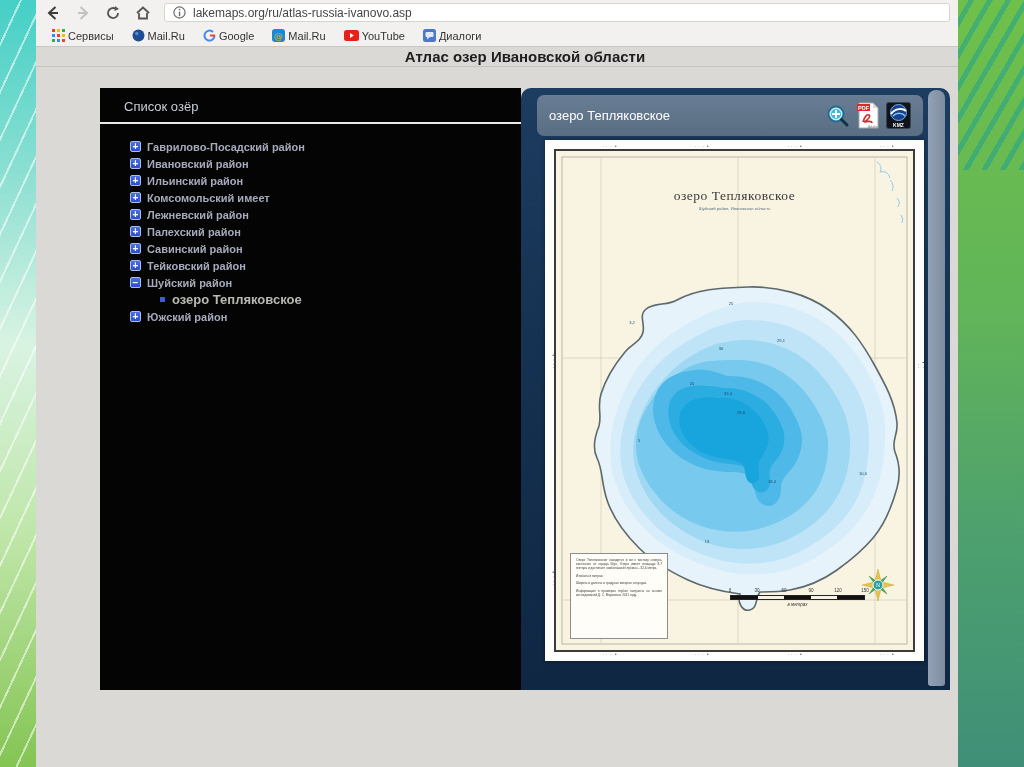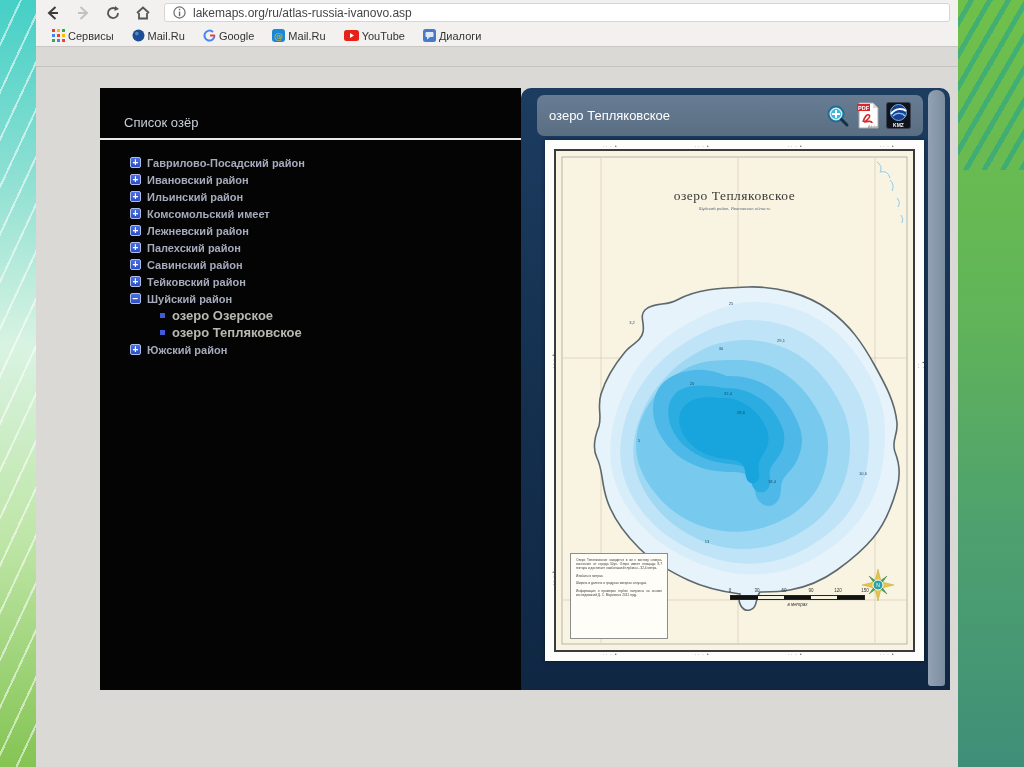--- a/index.html
+++ b/index.html
@@ -32,21 +32,21 @@
 
   
   .page { position:relative; height:720px; background:#dbd9d6; }
   .page-title { position:absolute; top:0; left:0; right:0; text-align:center; transform:translateX(28px);
     font-size:15px; font-weight:bold; color:#1e1e1e; padding-top:1px; }
   .title-divider { position:absolute; top:19px; left:0; right:0; height:1px; background:#c6c4c1; }
 
   .panels { position:absolute; left:64px; top:41px; width:850px; height:602px; display:flex; }
 
   
-  .sidebar { width:421px; height:602px; background:#040404; color:#c8ccd6; padding:25px 0 0 0; flex:0 0 auto; }
+  .sidebar { width:421px; height:602px; background:#040404; color:#c8ccd6; padding:9px 0 0 0; flex:0 0 auto; }
   .sidebar-title { font-size:13px; color:#c9cdd7; padding:2px 0 8px 24px; }
   .sidebar-sep { height:2px; background:#e9e9e9; margin:0; }
   .tree { padding:14px 0 0 30px; }
   .trow { display:flex; align-items:center; height:17px; cursor:pointer; }
   .tbox { width:11px; height:11px; margin-right:6px; border:1px solid #aebcec; border-radius:2px;
     background:linear-gradient(180deg,#4a6fe2,#2b4ec6); color:#ffffff; font-size:10px; line-height:9px;
     text-align:center; font-weight:bold; flex:0 0 auto; }
   .tlabel { font-size:11px; font-weight:bold; color:#a6abbc; white-space:nowrap; }
   .trow.lake { padding-left:30px; }
   .bullet { width:5px; height:5px; background:#3d5cd6; margin-right:7px; flex:0 0 auto; }
@@ -179,20 +179,21 @@
         <svg width="13" height="13" viewBox="0 0 13 13">
             <rect x="0" y="0" width="13" height="13" rx="2.5" fill="#4a79c9"></rect>
             <rect x="2.5" y="3" width="8" height="5" rx="1" fill="#dfe9f7"></rect>
             <path d="M4 8 L4 10.5 L7 8 Z" fill="#dfe9f7"></path>
           </svg>
         <span>Диалоги</span>
       </span>
     </div>
 
     <div class="page">
+      <div class="page-title">Атлас озер Ивановской области</div>
       <div class="title-divider"></div>
 
       <div class="panels">
 
         <div class="sidebar">
           <div class="sidebar-title">Список озёр</div>
           <div class="sidebar-sep"></div>
           <div class="tree">
             <div class="trow">
                 <span class="tbox">+</span>
@@ -222,24 +223,20 @@
                 <span class="tbox">+</span>
                 <span class="tlabel">Савинский район</span>
               </div>
             <div class="trow">
                 <span class="tbox">+</span>
                 <span class="tlabel">Тейковский район</span>
               </div>
             <div class="trow">
                 <span class="tbox">−</span>
                 <span class="tlabel">Шуйский район</span>
-              </div>
-            <div class="trow lake">
-                <span class="bullet"></span>
-                <span class="tlabel lake-label">озеро Озерское</span>
               </div>
             <div class="trow lake">
                 <span class="bullet"></span>
                 <span class="tlabel lake-label">озеро Тепляковское</span>
               </div>
             <div class="trow">
                 <span class="tbox">+</span>
                 <span class="tlabel">Южский район</span>
               </div>
           </div>

